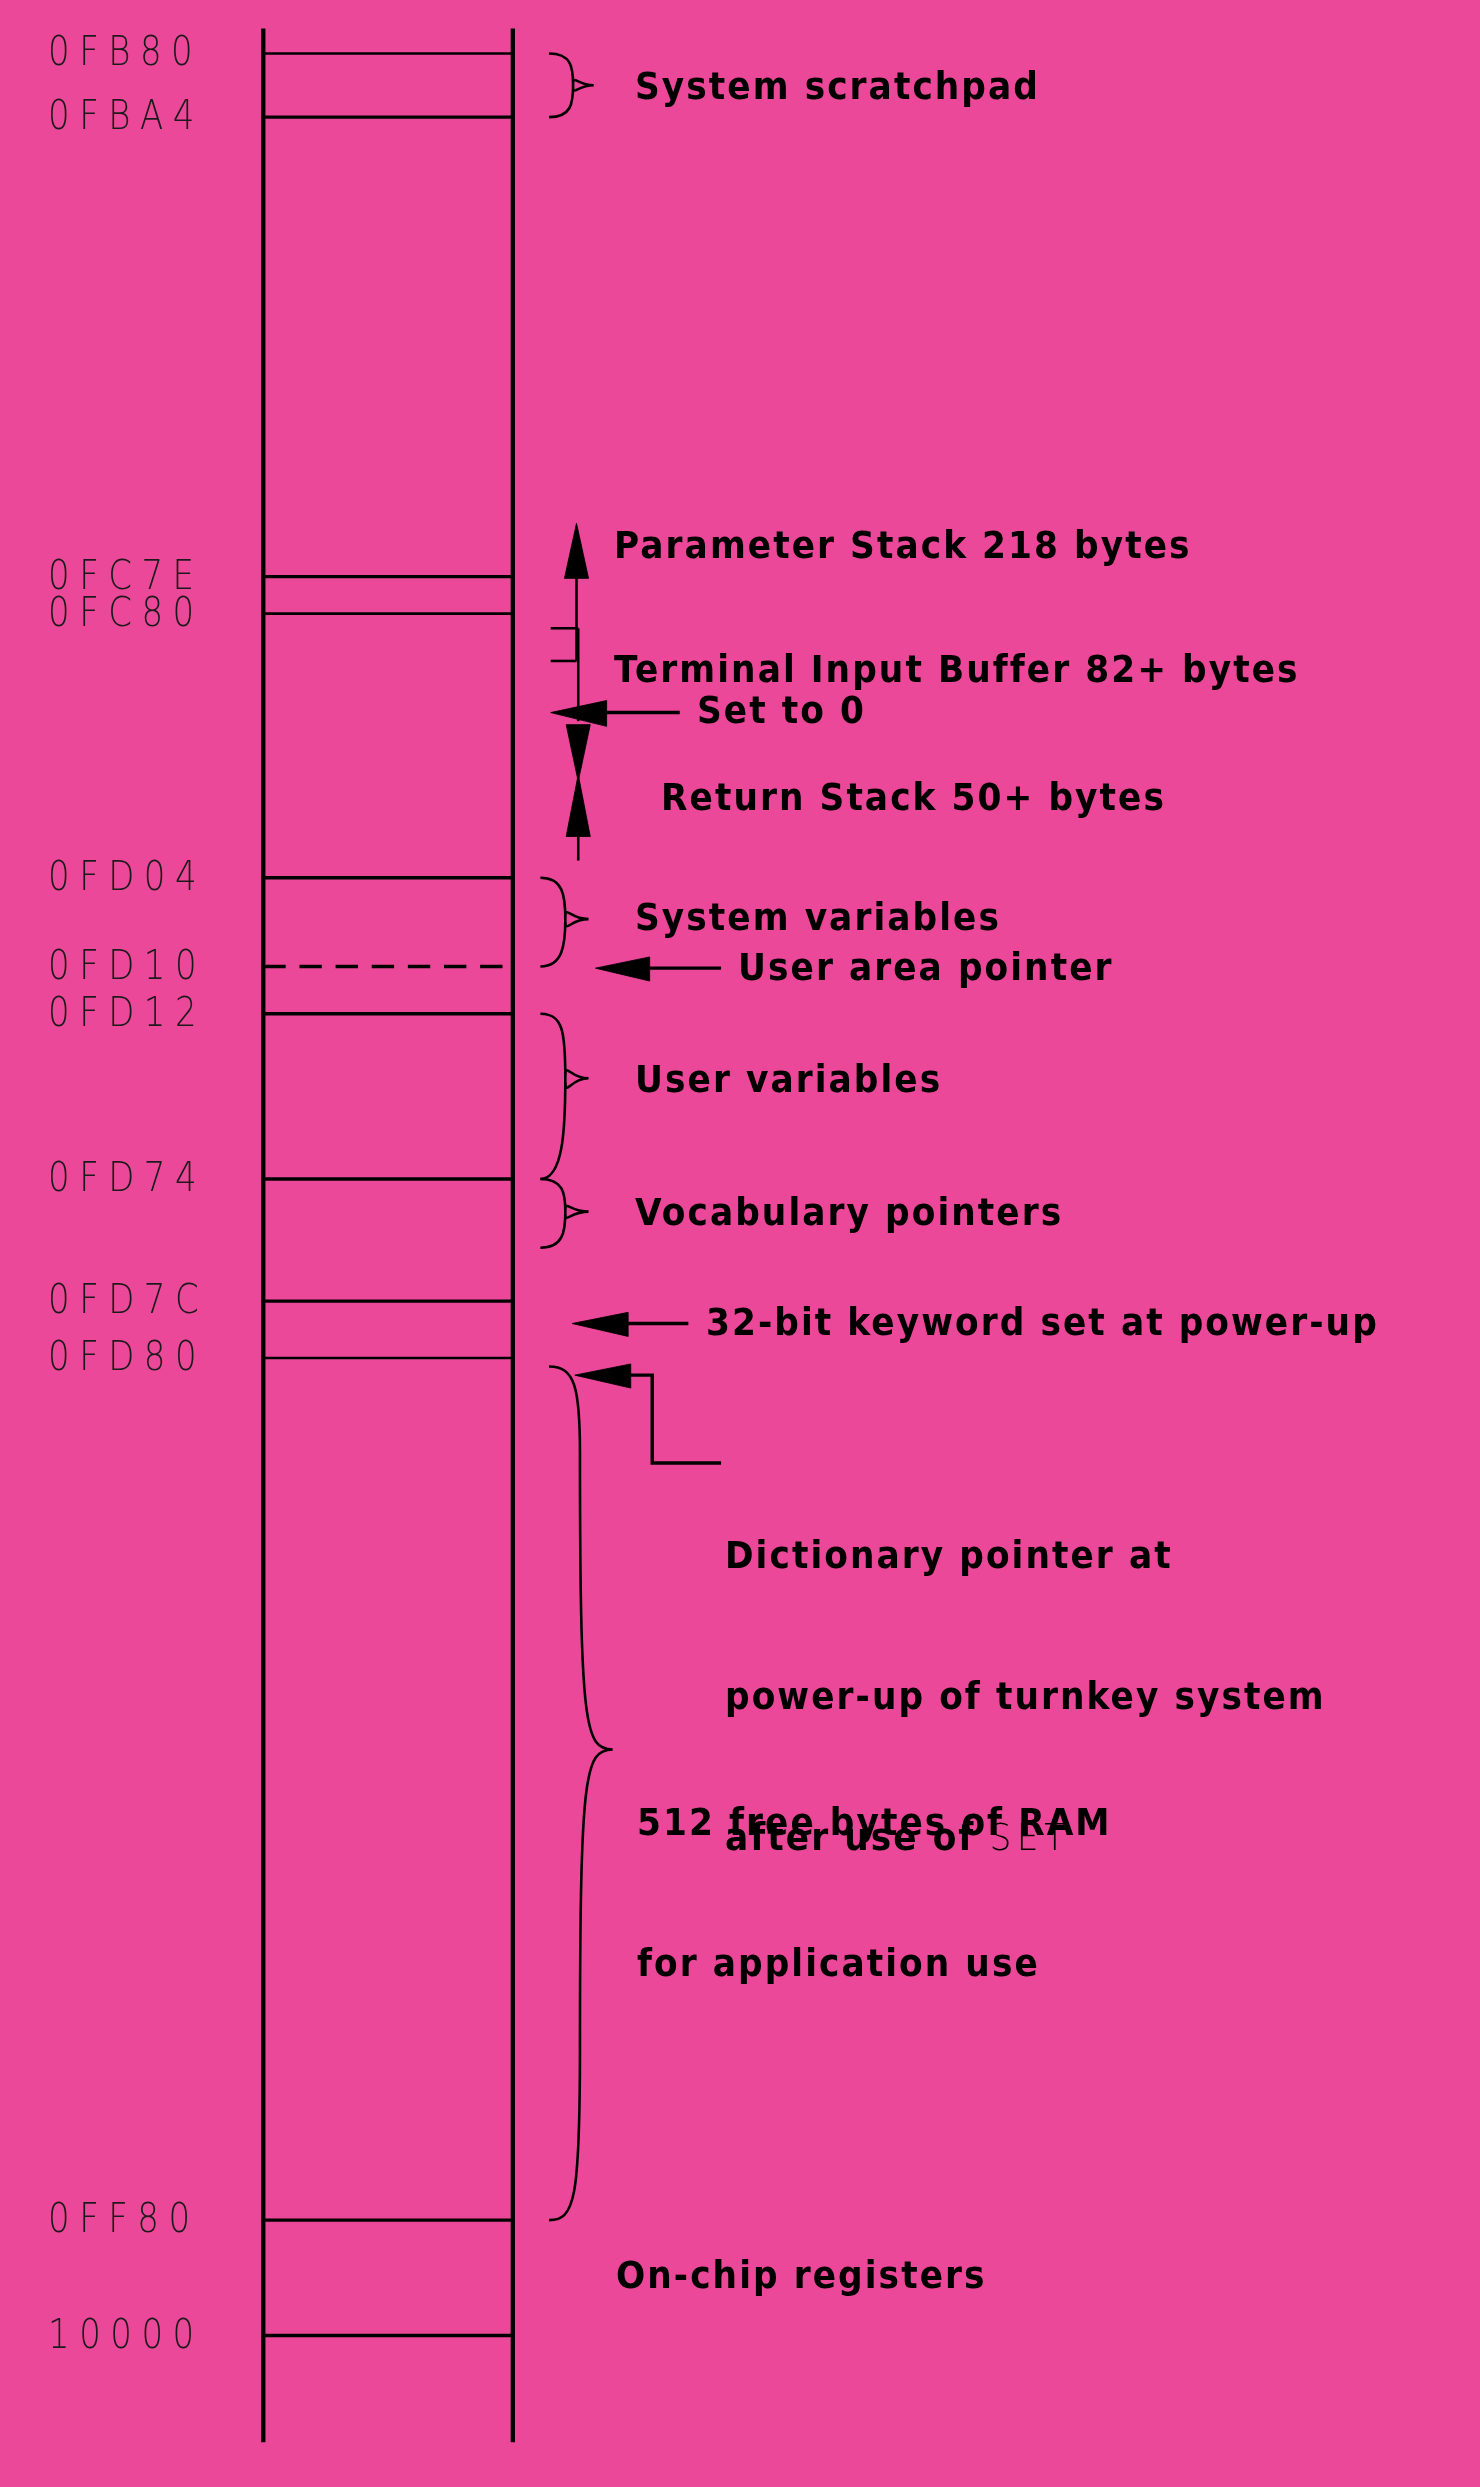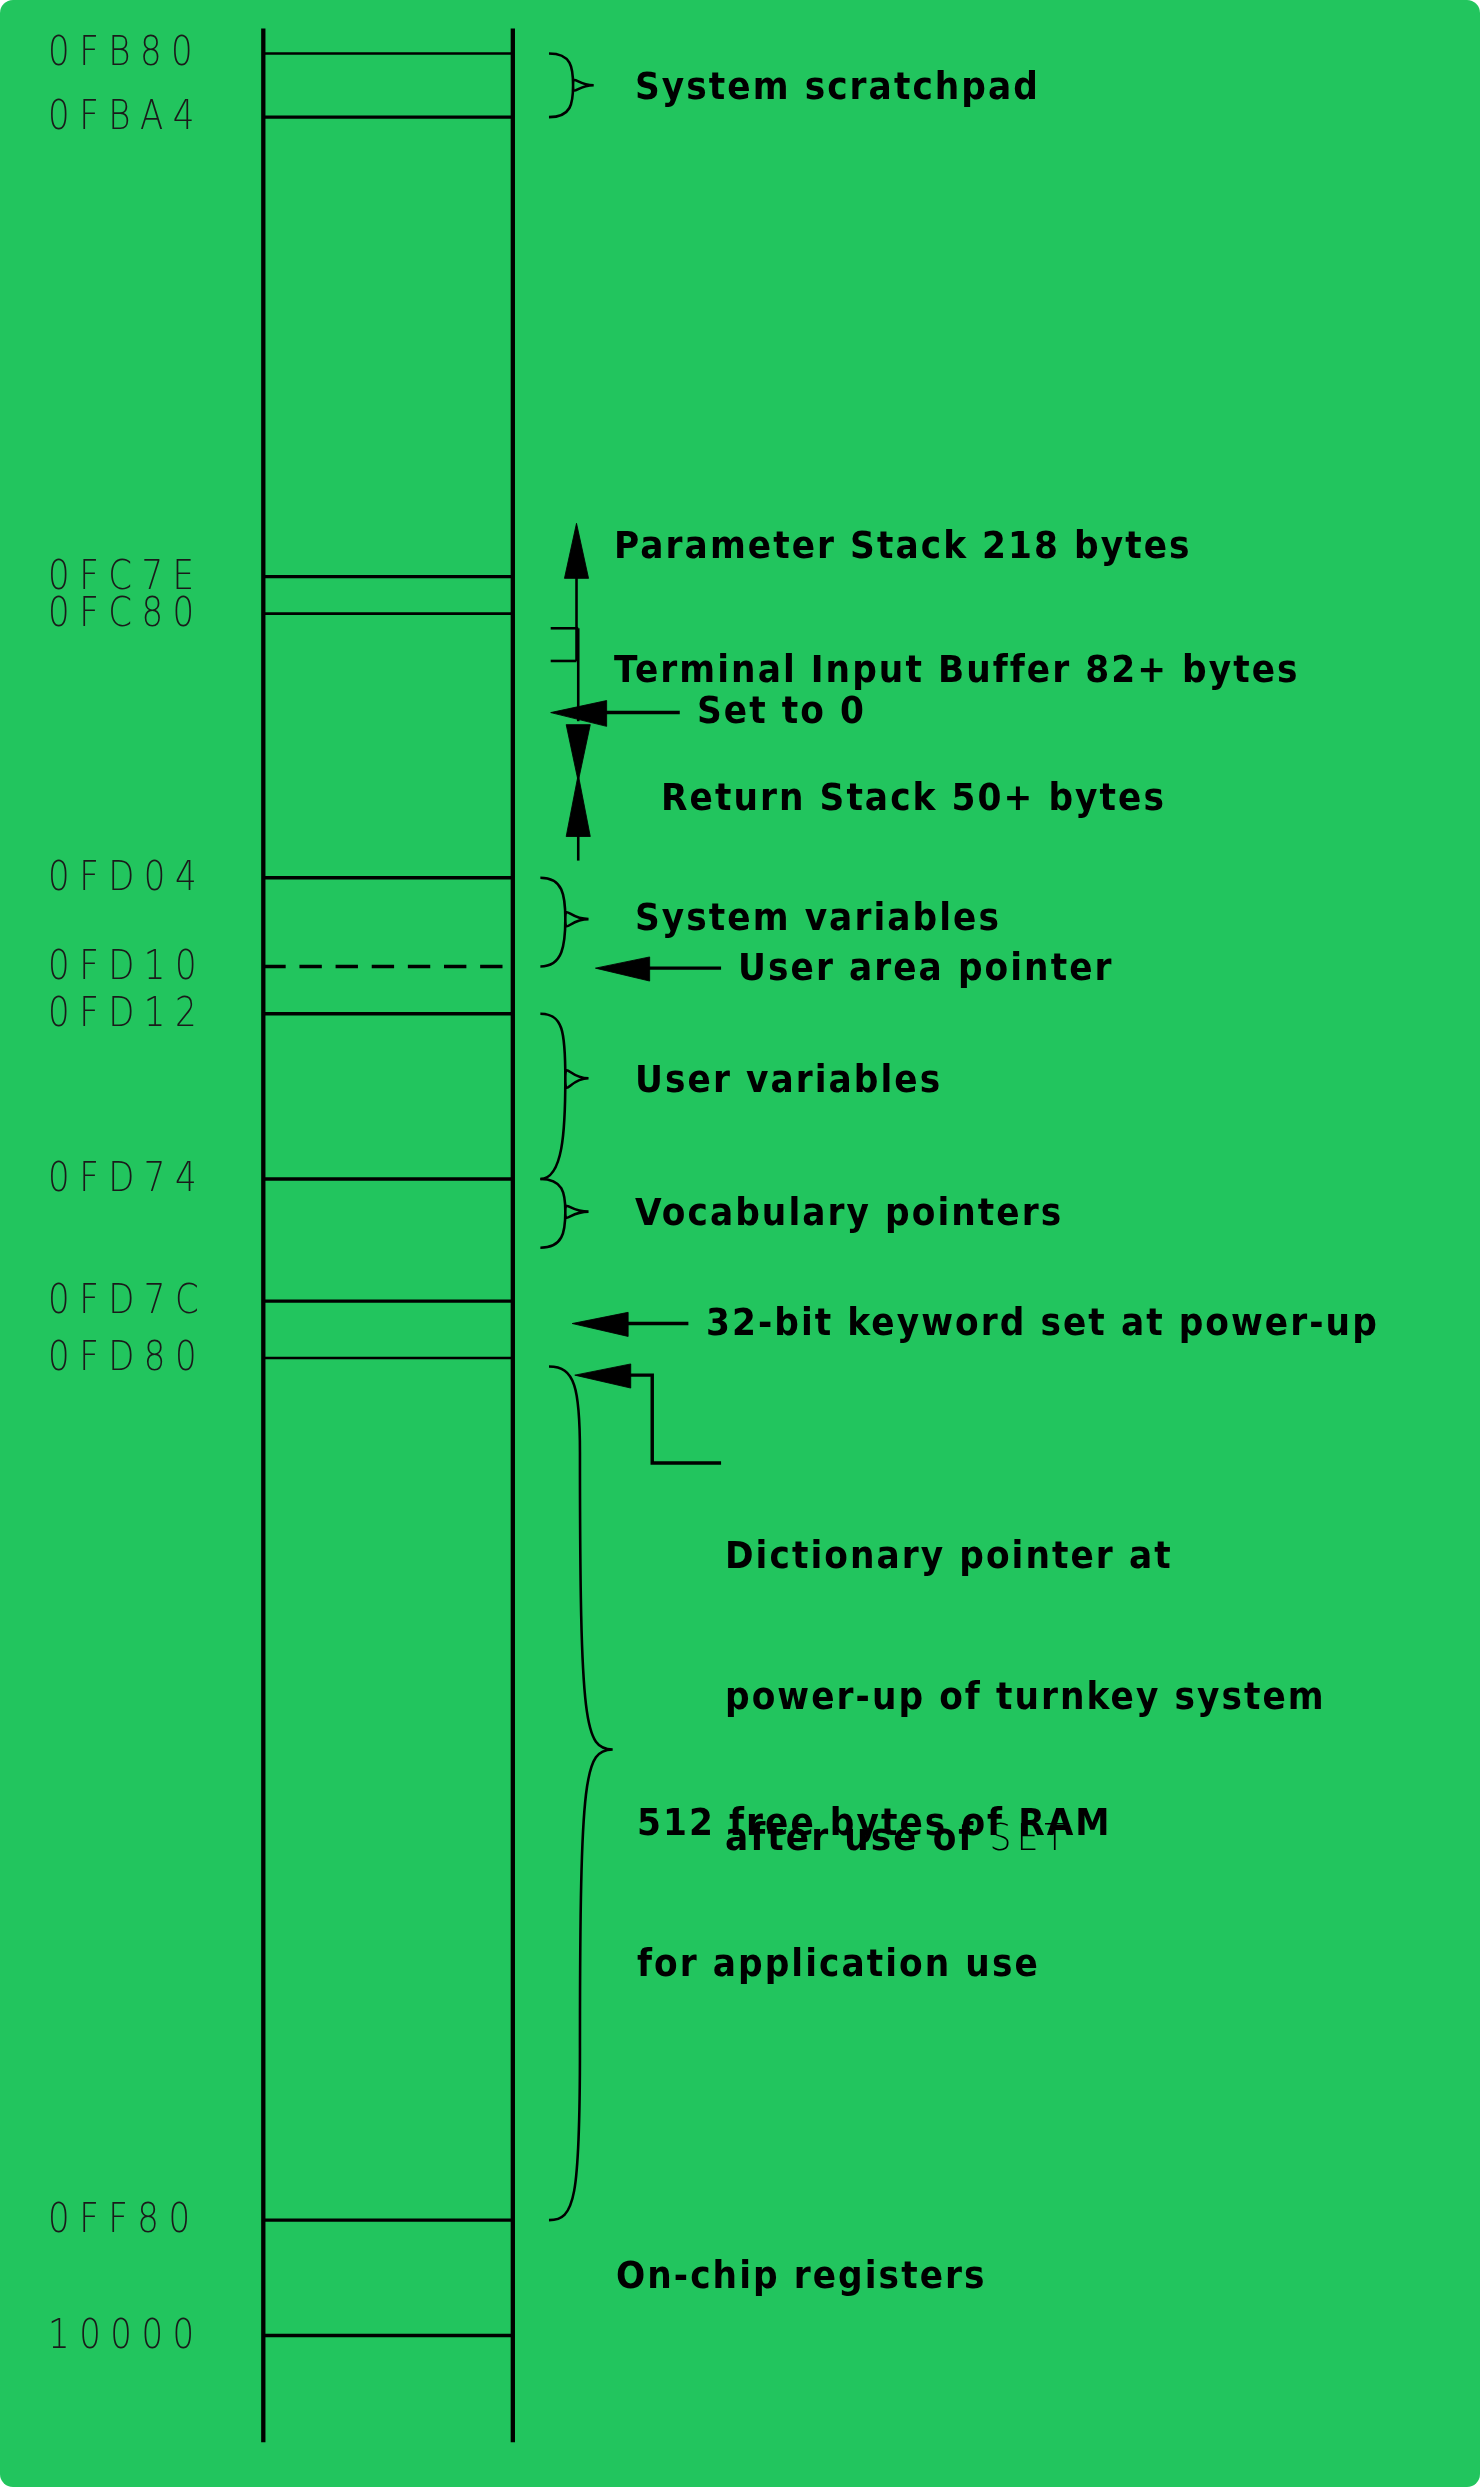--- a/index.html
+++ b/index.html
@@ -4,24 +4,23 @@
 <style>
   html, body {
     margin: 0;
     padding: 0;
     background: #ffffff;
   }
   #page {
     position: relative;
     width: 1480px;
     height: 2487px;
-    background: #22c55e;
+    background: #ec4899;
     overflow: hidden;
     font-family: "Liberation Sans", sans-serif;
-    border-radius: 13px;
   }
   
   .addr {
     position: absolute;
     font-family: "DejaVu Sans", sans-serif;
     font-weight: 300;
     font-size: 34px;
     letter-spacing: 9.5px;
     color: #1a1a1a;
     white-space: pre;

